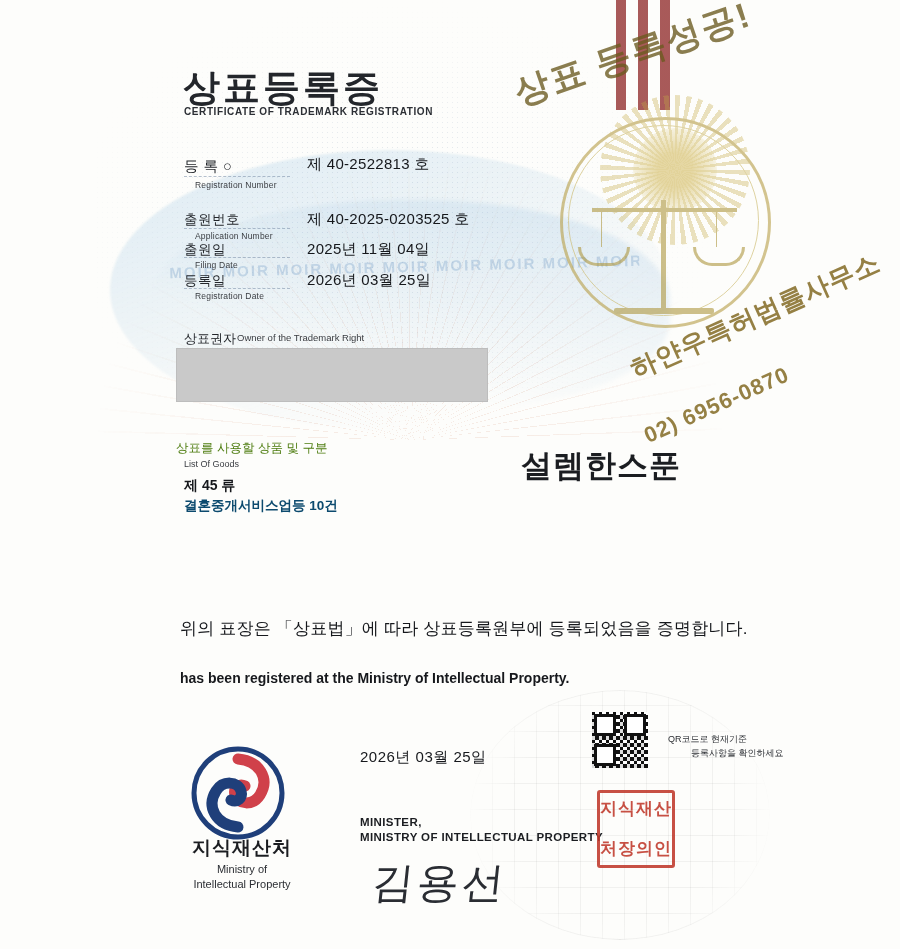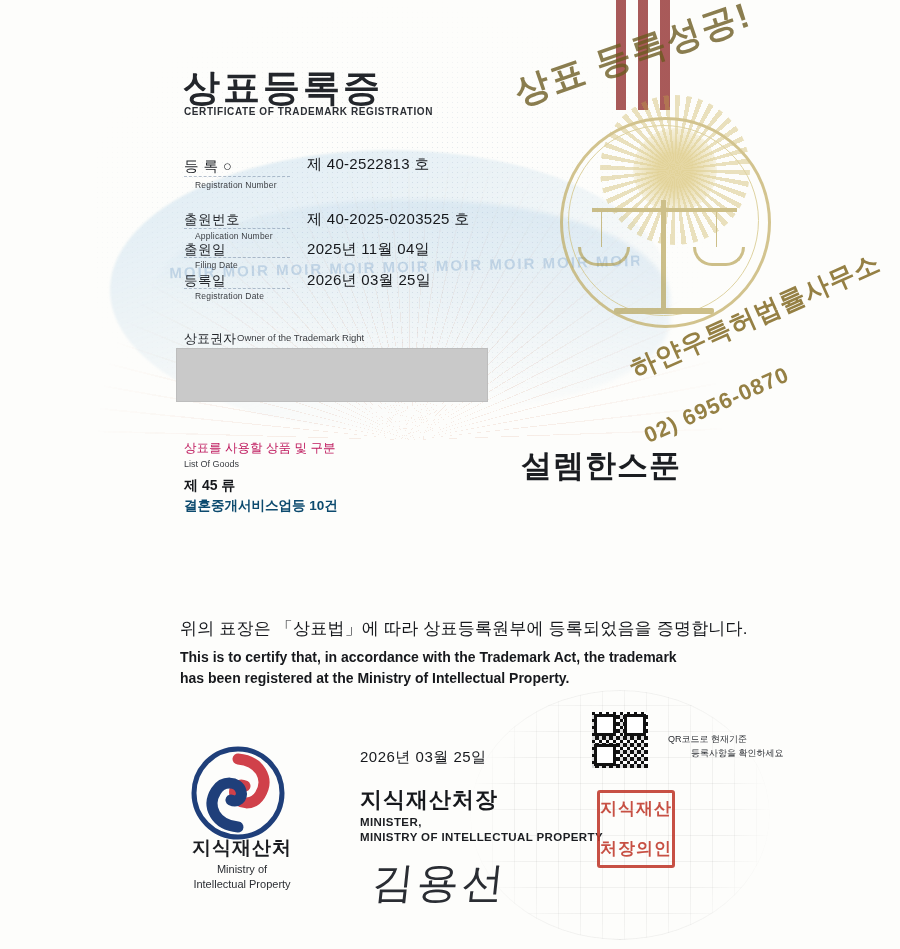--- a/index.html
+++ b/index.html
@@ -101,21 +101,21 @@
     position:absolute;height:0;border-top:1px dashed rgba(120,140,165,0.55);
   }
   
   .owner-label-kr{position:absolute;left:184px;top:330px;font-size:13px;color:#23262b;}
   .owner-label-en{position:absolute;left:237px;top:332px;font-size:9.5px;color:#3a3d42;}
   .owner-box{
     position:absolute;left:176px;top:348px;width:310px;height:52px;
     background:#c9c9c9;border:1px solid #bdbdbd;
   }
   
-  .goods-label-kr{position:absolute;left:184px;top:440px;font-size:12.5px;color:#be185d;}
+  .goods-label-kr{position:absolute;left:176px;top:440px;font-size:12.5px;color:#4d7c0f;}
   .goods-label-en{position:absolute;left:184px;top:459px;font-size:9px;color:#3a3d42;}
   .goods-class{position:absolute;left:184px;top:477px;font-size:14px;font-weight:bold;color:#16181c;}
   .goods-items{position:absolute;left:184px;top:497px;font-size:13.5px;font-weight:bold;color:#0c4a6e;}
   
   .brand-name{
     position:absolute;left:521px;top:445px;
     font-size:31px;font-weight:bold;color:#1b1d21;letter-spacing:1px;
   }
   
   .seal{
@@ -312,36 +312,34 @@
     <div class="pan left"></div>
     <div class="pan right"></div>
     <div class="scale-base"></div>
   </div>
 
   <div class="stamp-kr">상표 등록성공!</div>
   <div class="wm-office">하얀우특허법률사무소</div>
   <div class="wm-phone">02) 6956-0870</div>
 
   <div class="certify-kr">위의 표장은 「상표법」에 따라 상표등록원부에 등록되었음을 증명합니다.</div>
-  <div class="certify-en1">This is to certify that, in accordance with the Trademark Act, the trademark</div>
   <div class="certify-en2">has been registered at the Ministry of Intellectual Property.</div>
 
   <div class="emblem">
     <svg width="96" height="96" viewBox="0 0 96 96">
       <circle cx="48" cy="48" r="44" fill="none" stroke="#1f3f7a" stroke-width="5"></circle>
       <path d="M48 14 C70 16 80 34 70 50 C63 61 48 60 45 50 C43 43 49 38 55 41" fill="none" stroke="#d0414a" stroke-width="11" stroke-linecap="round"></path>
       <path d="M48 82 C26 80 16 62 26 46 C33 35 48 36 51 46 C53 53 47 58 41 55" fill="none" stroke="#1f3f7a" stroke-width="11" stroke-linecap="round"></path>
     </svg>
   </div>
   <div class="agency-kr">지식재산처</div>
   <div class="agency-en1">Ministry of</div>
   <div class="agency-en2">Intellectual Property</div>
 
   <div class="issue-date">2026년 03월 25일</div>
-  <div class="minister-kr">지식재산처장</div>
   <div class="minister-en1">MINISTER,</div>
   <div class="minister-en2">MINISTRY OF INTELLECTUAL PROPERTY</div>
   <div class="signature">김용선</div>
 
   <div class="qr">
       <div class="qr-eye3"></div>
     </div>
   <div class="qr-note1">QR코드로 현재기준</div>
   <div class="qr-note2">등록사항을 확인하세요</div>
 

